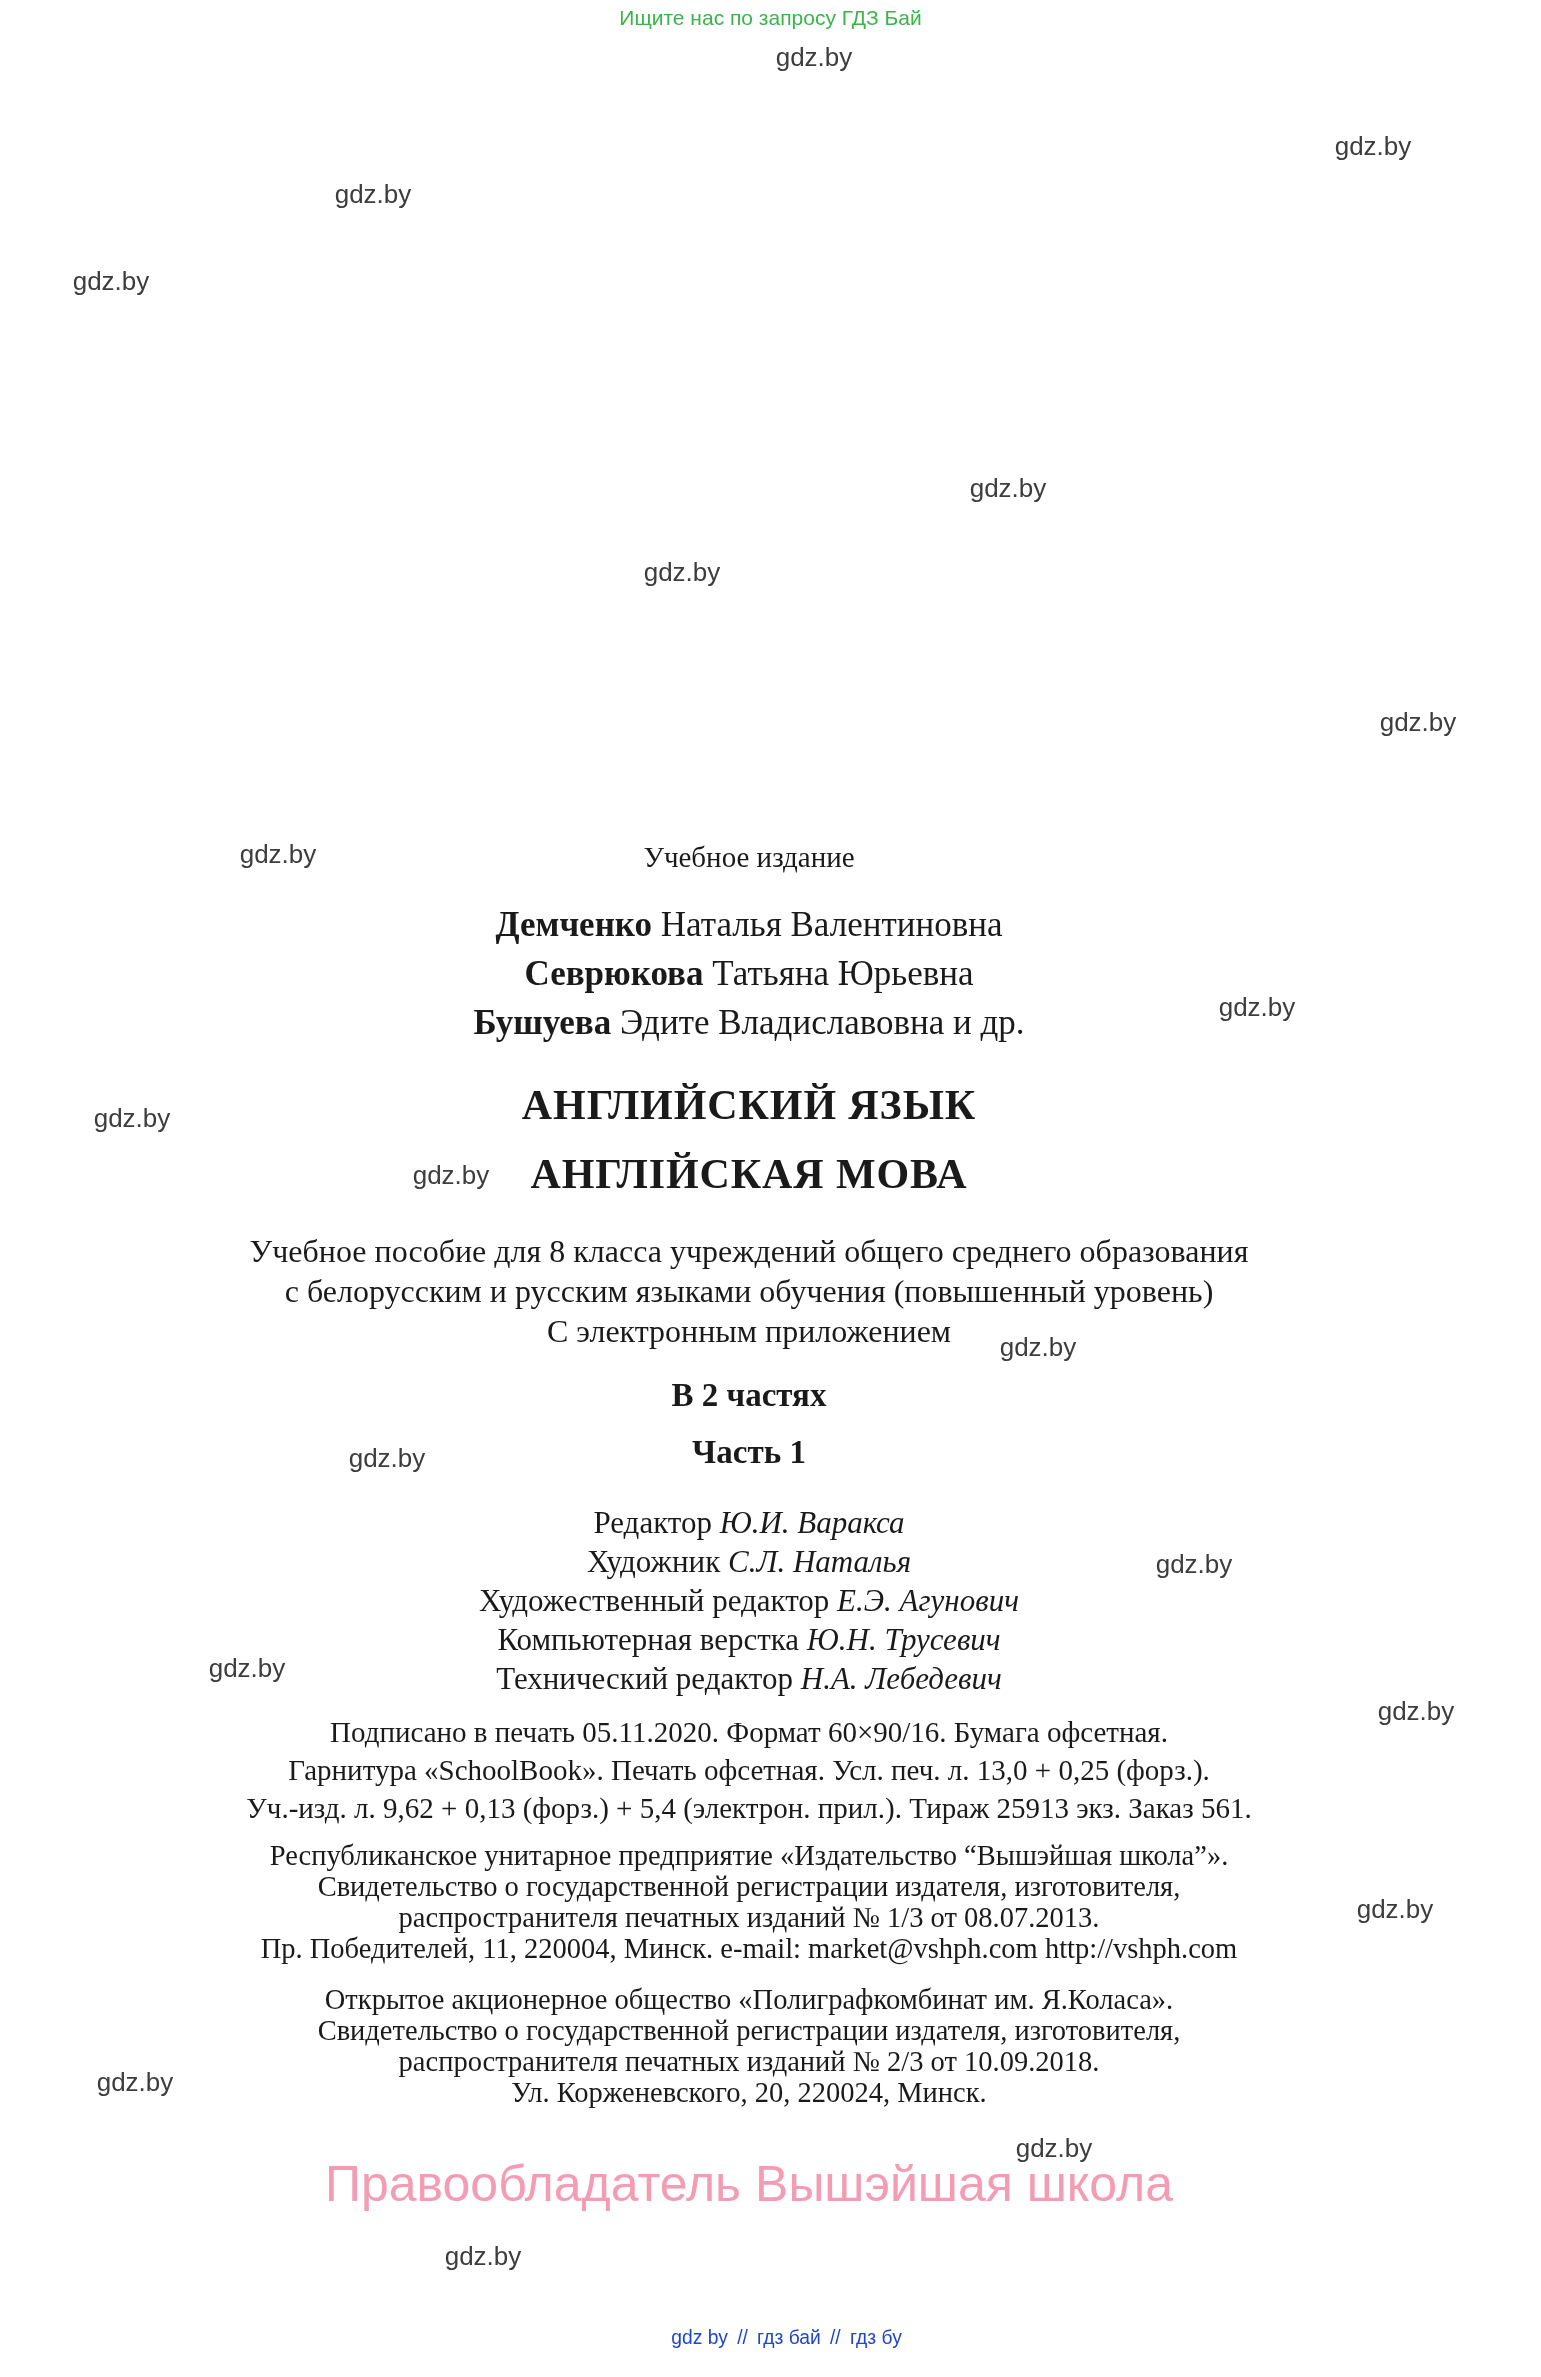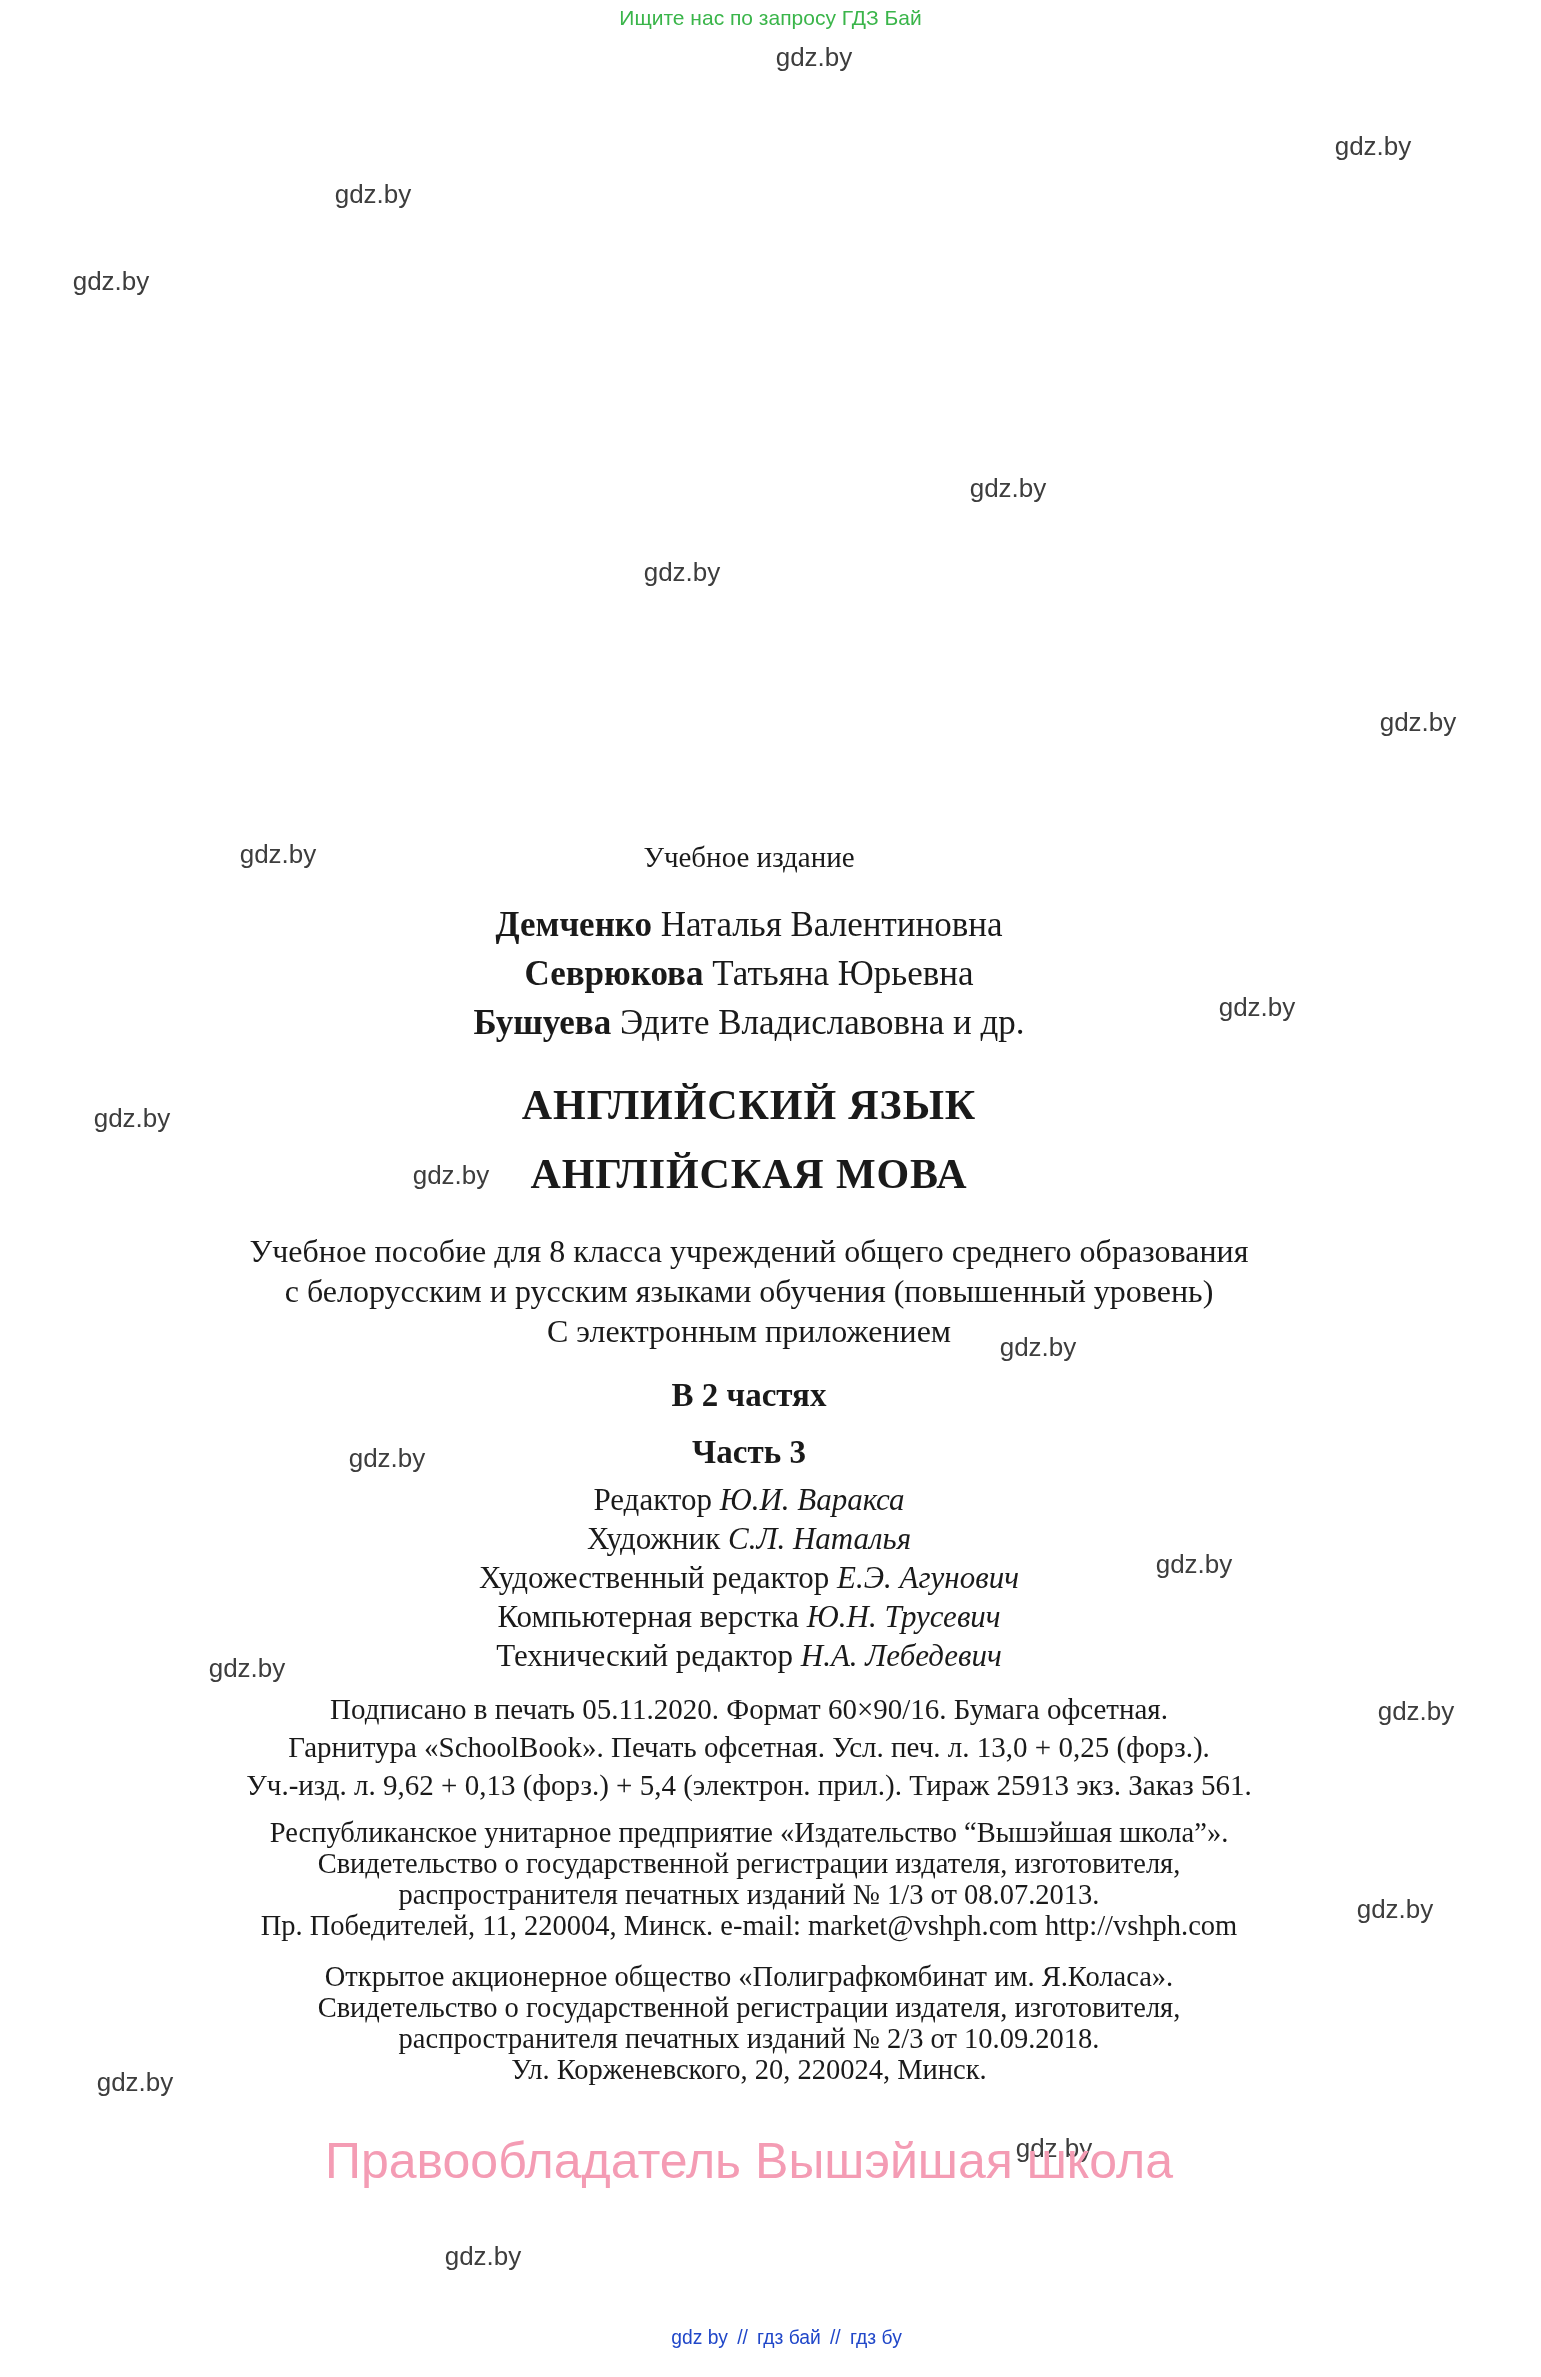--- a/index.html
+++ b/index.html
@@ -39,21 +39,21 @@
     text-align: center;
   }
   .edition-type { font-size: 29px; line-height: 33px; }
   .authors { margin-top: 26px; font-size: 35px; line-height: 49px; }
   .authors .surname { font-weight: bold; }
   .title-ru { margin-top: 33px; font-size: 42px; line-height: 51px; font-weight: bold; letter-spacing: 0.9px; }
   .title-be { margin-top: 18.4px; font-size: 42px; line-height: 51px; font-weight: bold; letter-spacing: 0.9px; }
   .subtitle { margin-top: 31px; font-size: 32px; line-height: 40px; }
   .parts-label { margin-top: 26px; font-size: 33px; line-height: 37px; font-weight: bold; }
   .part-label { margin-top: 20px; font-size: 33px; line-height: 37px; font-weight: bold; }
-  .staff { margin-top: 9px; font-size: 31px; line-height: 39px; }
+  .staff { margin-top: 32px; font-size: 31px; line-height: 39px; }
   .staff .staff-name { font-style: italic; }
   .print-info { margin-top: 14.7px; font-size: 29px; line-height: 38px; }
   .publisher { margin-top: 13px; font-size: 28.5px; line-height: 31px; }
   .printer { margin-top: 20px; font-size: 28.5px; line-height: 31px; }
   .rights {
     margin-top: 51px;
     font-family: "Liberation Sans", sans-serif;
     font-size: 50px;
     line-height: 50px;
     color: #f49cb4;
@@ -112,21 +112,21 @@
     <div class="title-ru">АНГЛИЙСКИЙ ЯЗЫК</div>
     <div class="title-be">АНГЛІЙСКАЯ МОВА</div>
 
     <div class="subtitle">
       <div>Учебное пособие для 8 класса учреждений общего среднего образования</div>
       <div>с белорусским и русским языками обучения (повышенный уровень)</div>
       <div>С электронным приложением</div>
     </div>
 
     <div class="parts-label">В 2 частях</div>
-    <div class="part-label">Часть 3</div>
+    <div class="part-label">Часть 1</div>
 
     <div class="staff">
       <div><span>Редактор </span><span class="staff-name">Ю.И. Варакса</span></div>
       <div><span>Художник </span><span class="staff-name">С.Л. Наталья</span></div>
       <div><span>Художественный редактор </span><span class="staff-name">Е.Э. Агунович</span></div>
       <div><span>Компьютерная верстка </span><span class="staff-name">Ю.Н. Трусевич</span></div>
       <div><span>Технический редактор </span><span class="staff-name">Н.А. Лебедевич</span></div>
     </div>
 
     <div class="print-info">

